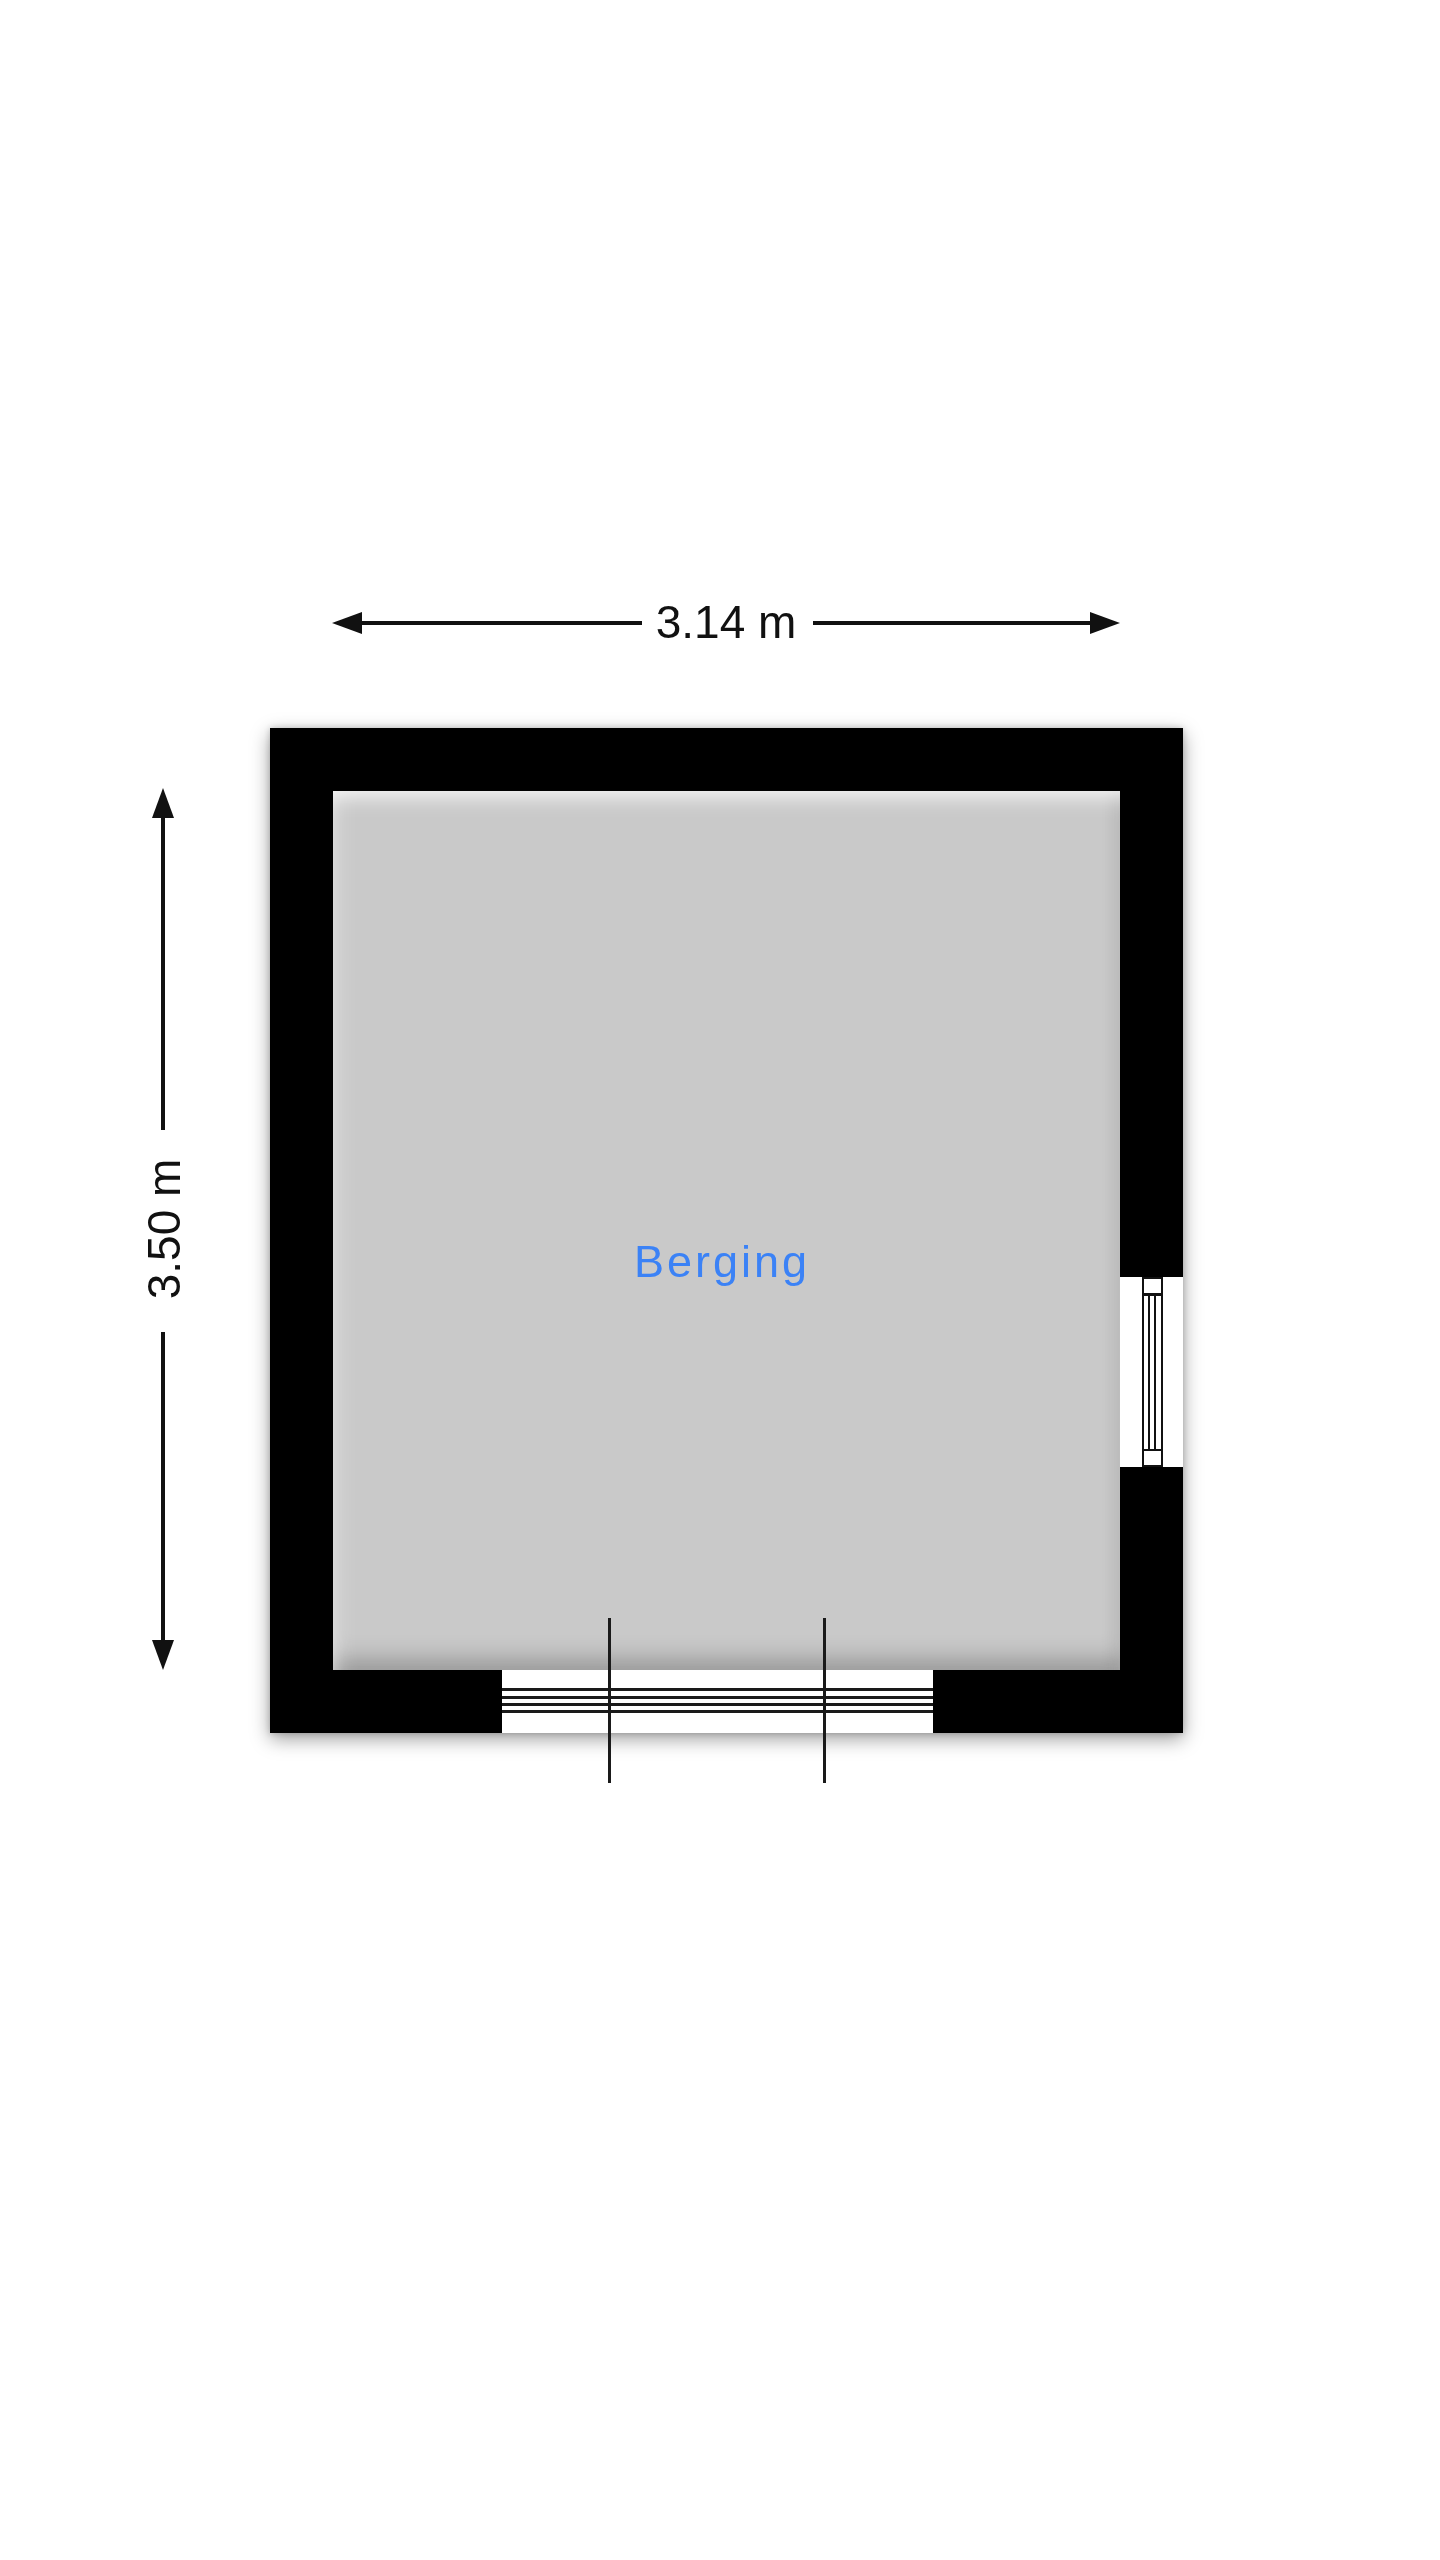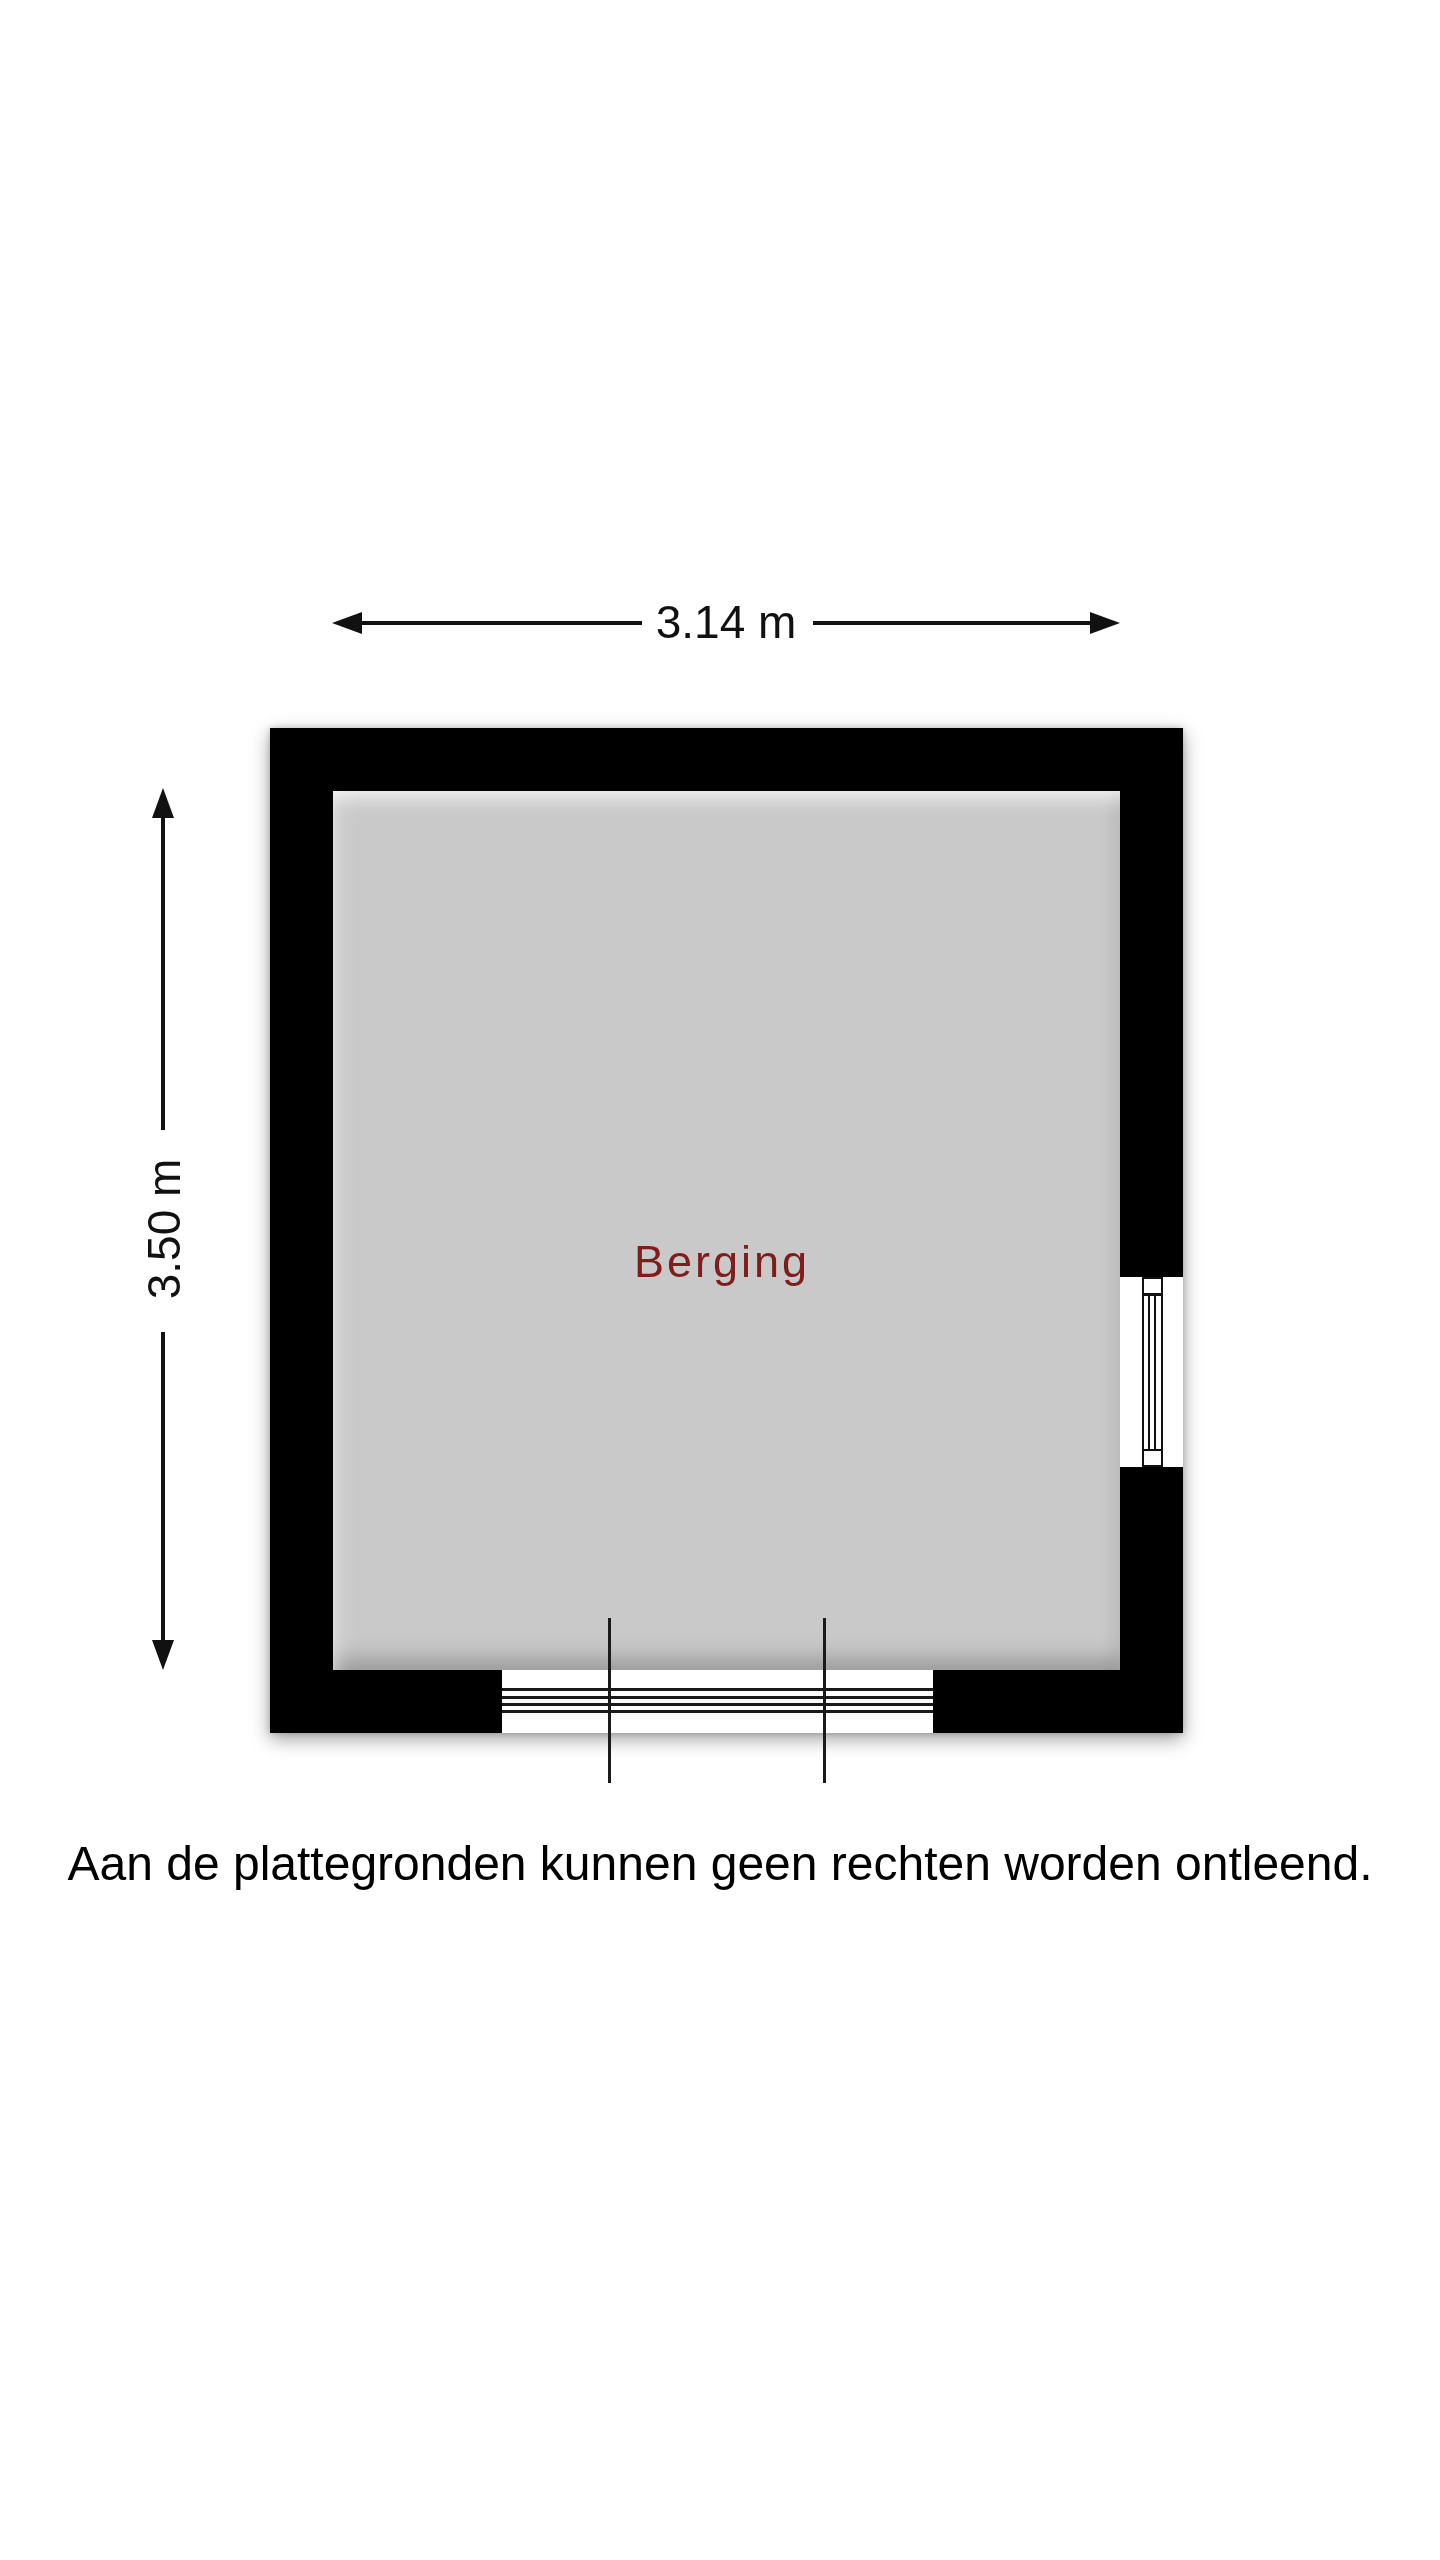--- a/index.html
+++ b/index.html
@@ -32,21 +32,21 @@
       inset 16px 0 22px -14px rgba(255,255,255,0.60),
       inset 0 -20px 26px -12px rgba(0,0,0,0.30),
       inset -14px 0 20px -14px rgba(0,0,0,0.12);
   }
   .room-label {
     position: absolute;
     left: 722px; top: 1262px;
     transform: translate(-50%, -50%);
     font-size: 45px;
     letter-spacing: 3px;
-    color: #7f1d1d;
+    color: #3b82f6;
     white-space: nowrap;
   }
 
   
   .door-opening {
     position: absolute;
     left: 502px; top: 1670px;
     width: 431px; height: 63px;
     background: #ffffff;
   }
@@ -198,16 +198,15 @@
   <div class="window-opening">
     <div class="window-frame">
       <div class="window-sill top"></div>
       <div class="window-glass-line g1"></div>
       <div class="window-glass-line g2"></div>
       <div class="window-sill bottom"></div>
     </div>
   </div>
 
   <div class="footer-text">
-    <div>Aan de plattegronden kunnen geen rechten worden ontleend.</div>
   </div>
 
 </div>
 
 </body></html>

